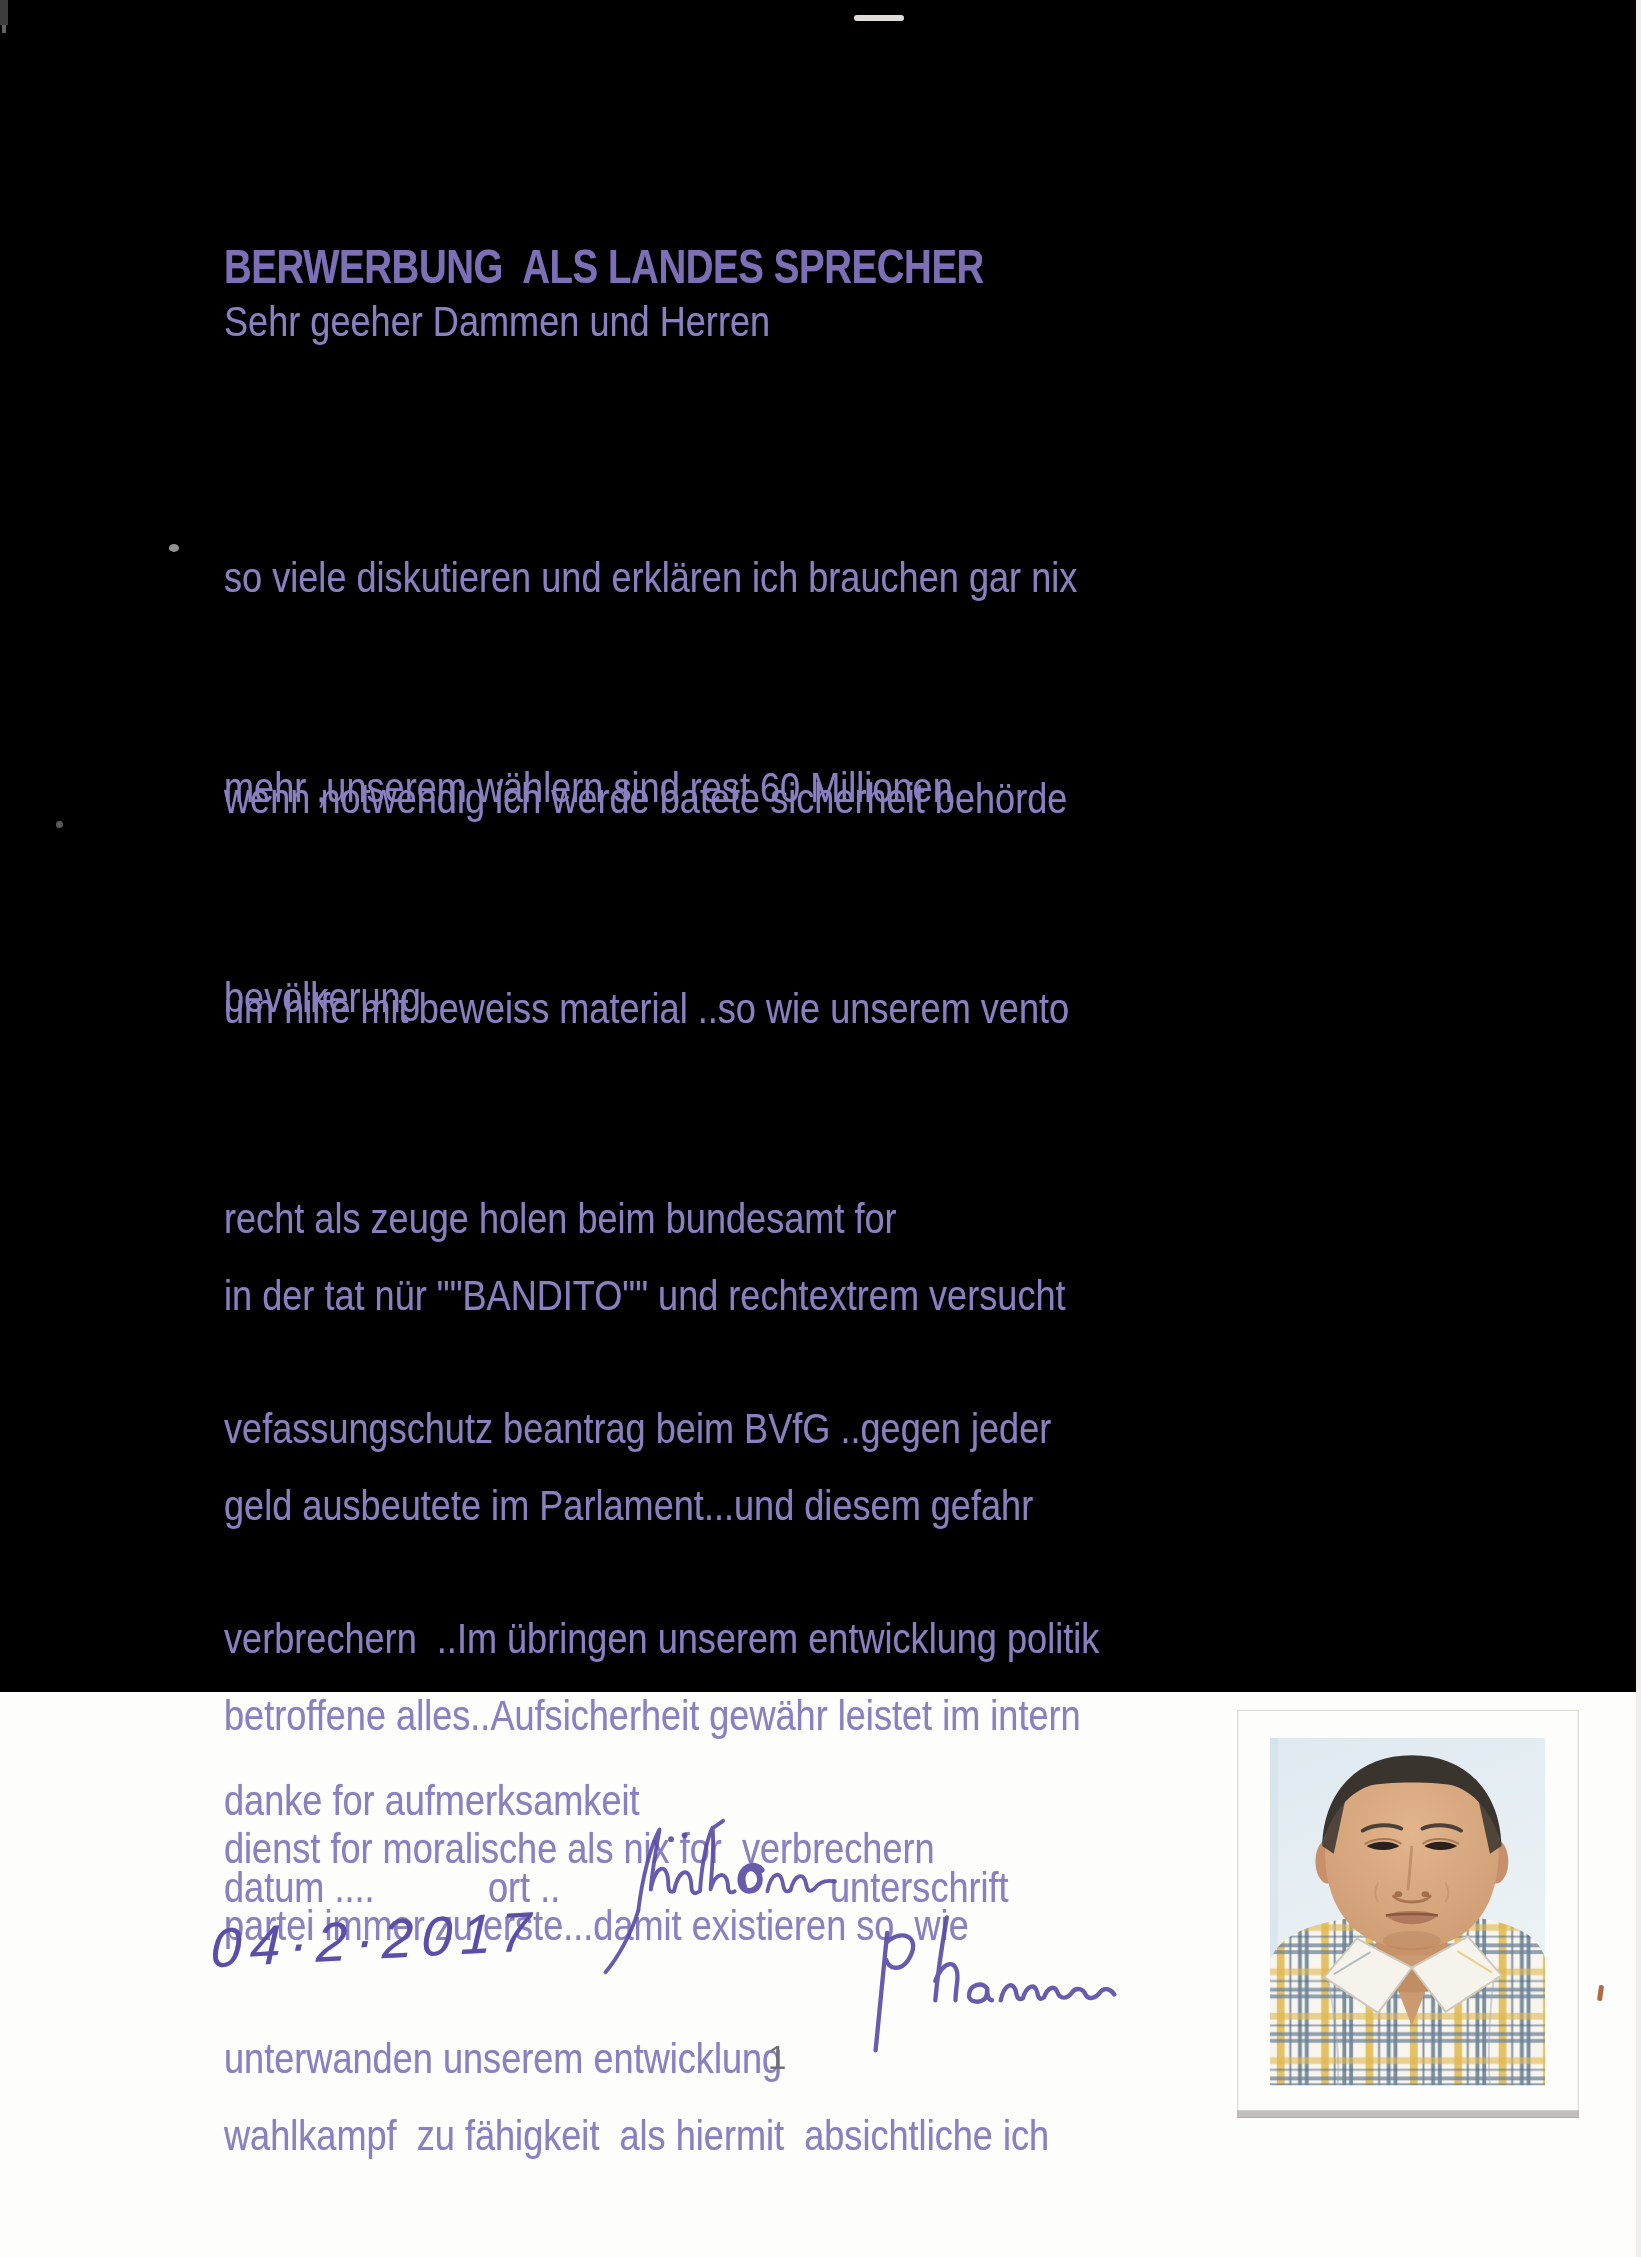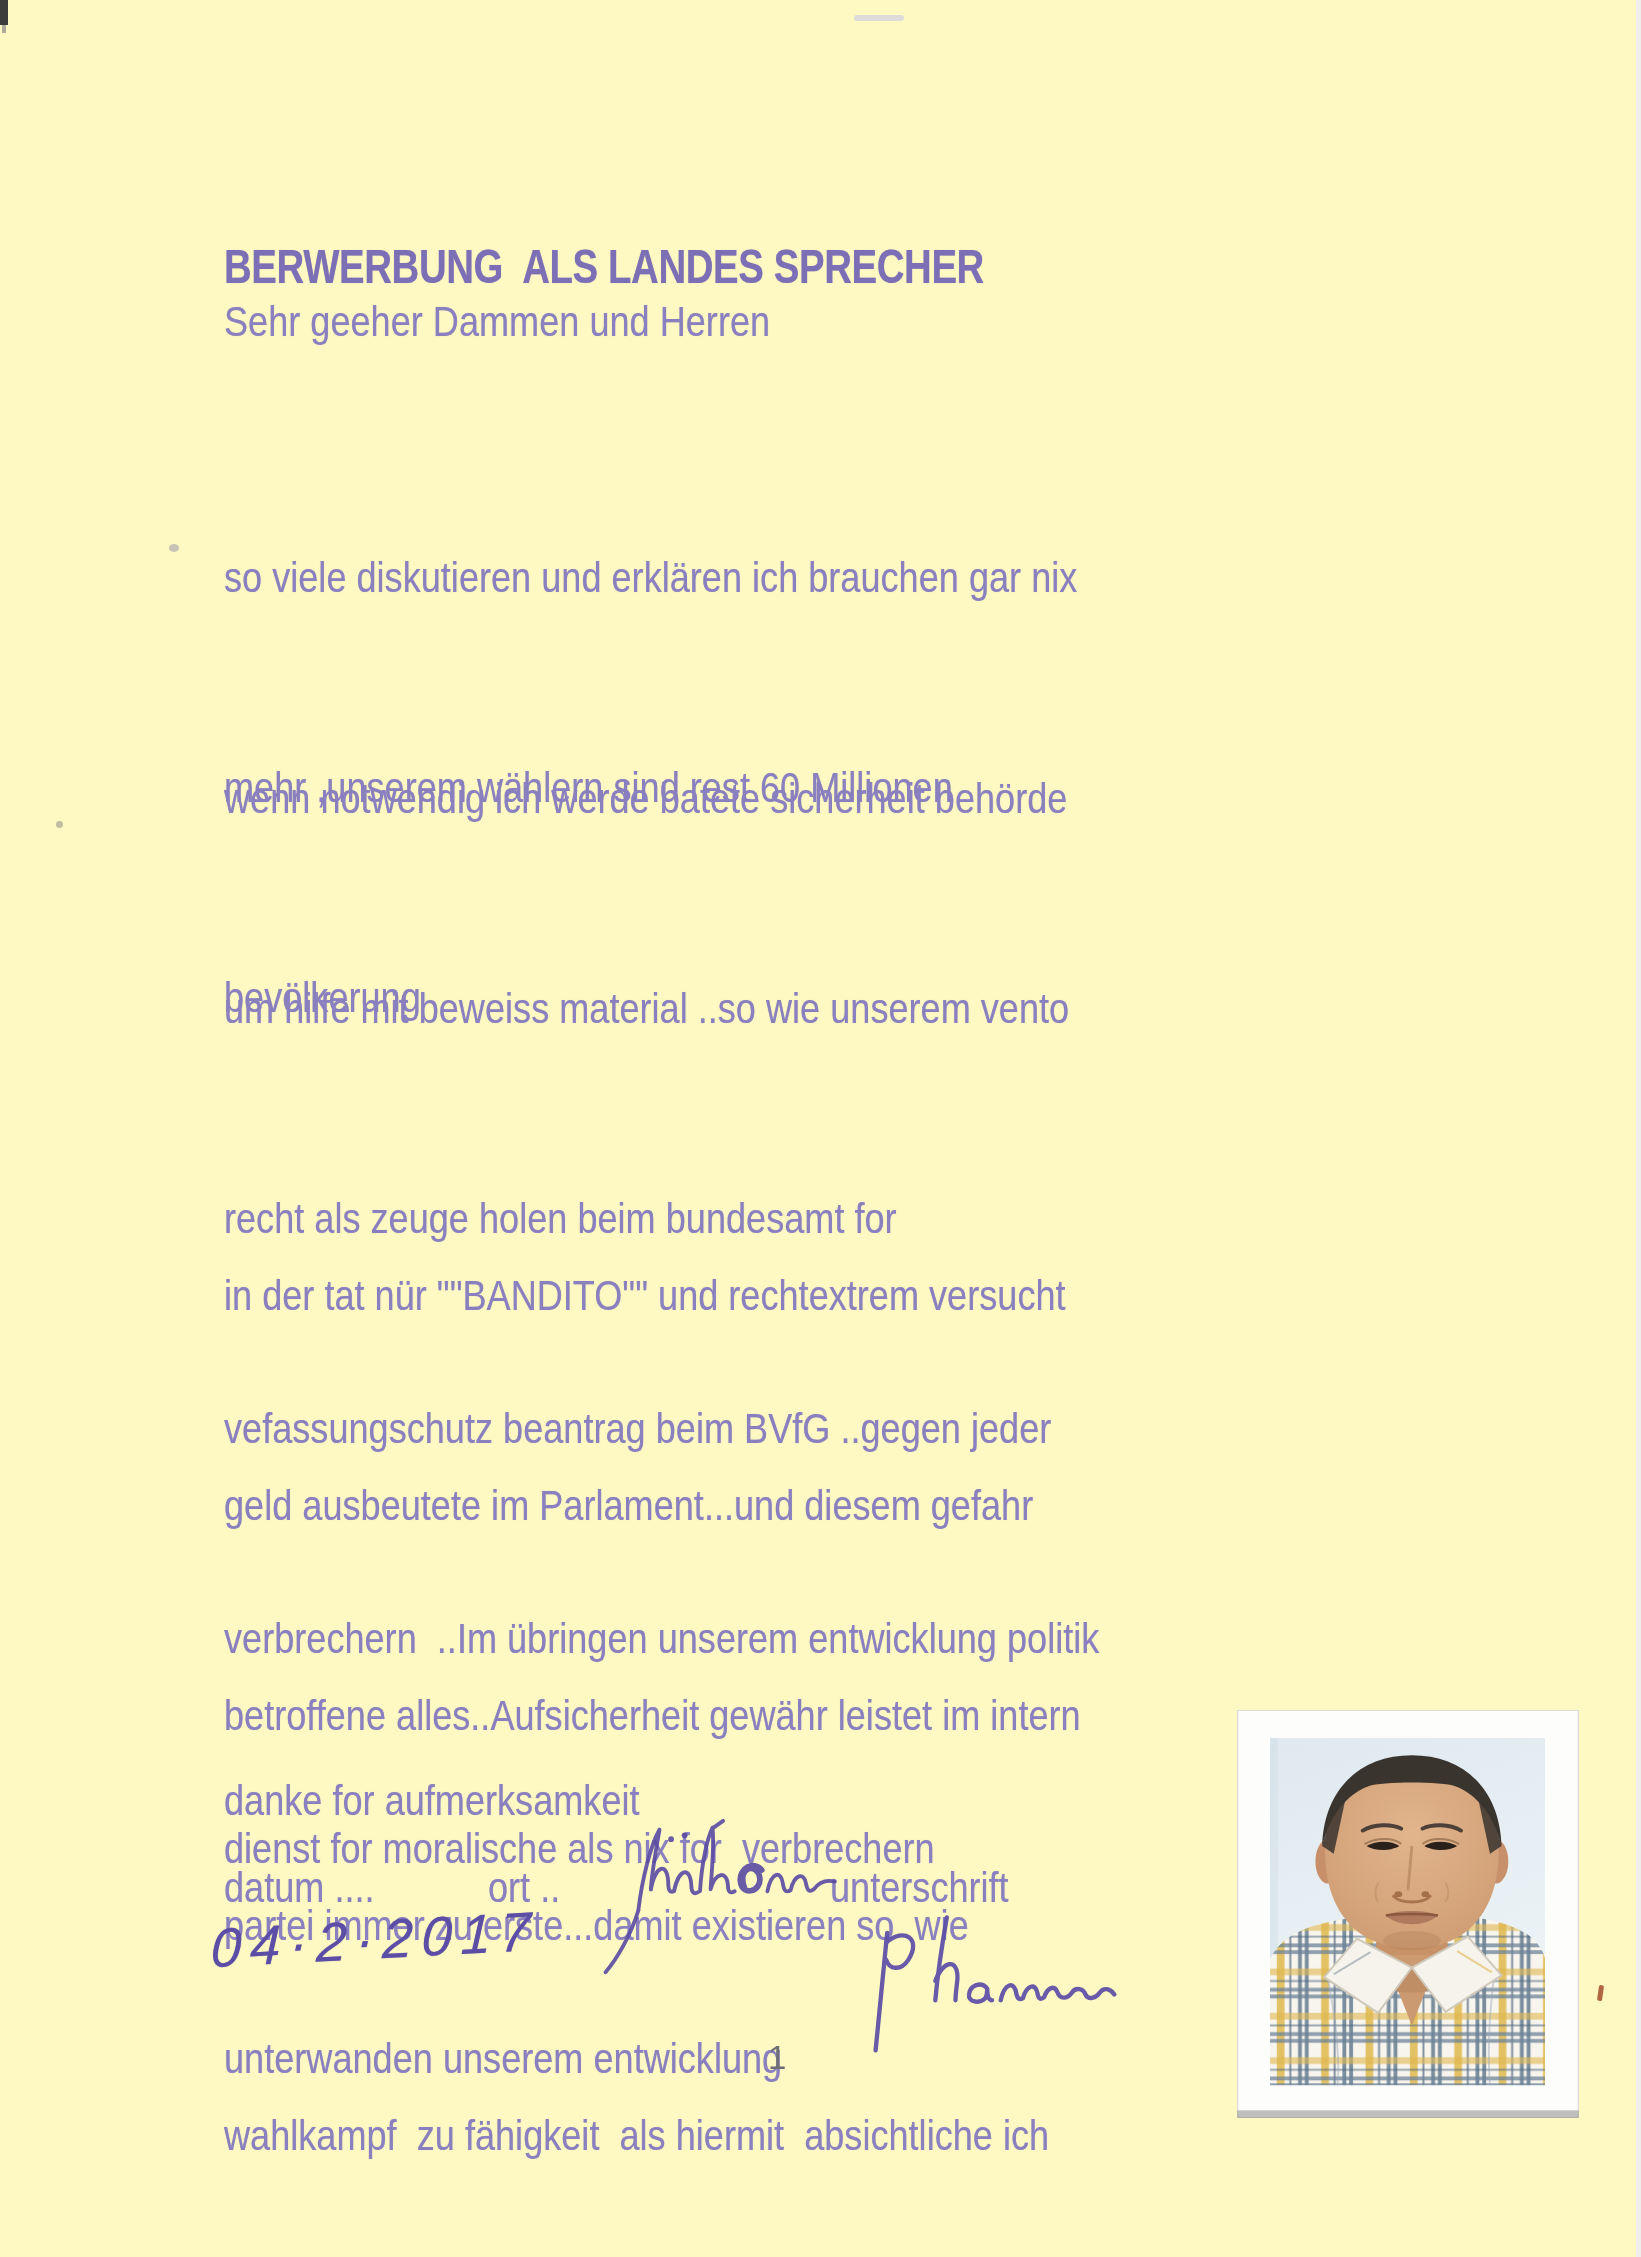--- a/index.html
+++ b/index.html
@@ -2,21 +2,21 @@
 <html><head>
 <meta charset="utf-8">
 <style>
   html,body{margin:0;padding:0;}
   body{
     width:1641px;height:2257px;
     background:#fdfdfc;
     font-family:"Liberation Sans", sans-serif;
     position:relative;overflow:hidden;
   }
-  .page{position:absolute;left:0;top:0;width:1641px;height:2257px;background:#fef9c3;}
+  .page{position:absolute;left:0;top:0;width:1641px;height:1692px;background:#000000;}
 
   
   .ink{color:#8a80c0;text-shadow:0 0 1px rgba(122,110,176,.45);}
   .title{
     position:absolute;left:224px;top:207px;
     font-size:48px;font-weight:bold;color:#7d6fb6;
     letter-spacing:-0.5px;white-space:pre;
     transform:scaleX(.80);transform-origin:0 0;
     text-shadow:0 0 1px rgba(110,97,168,.5);
   }

